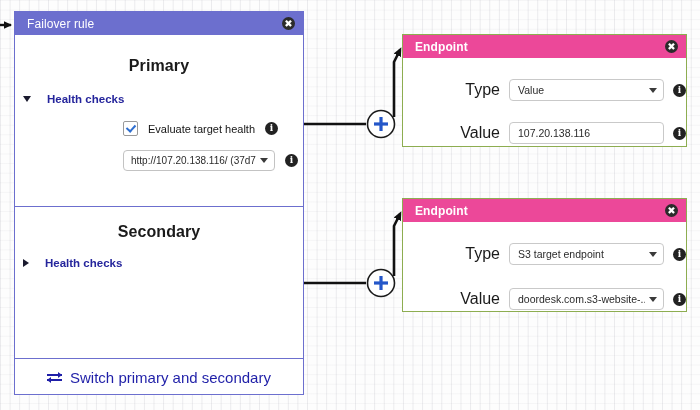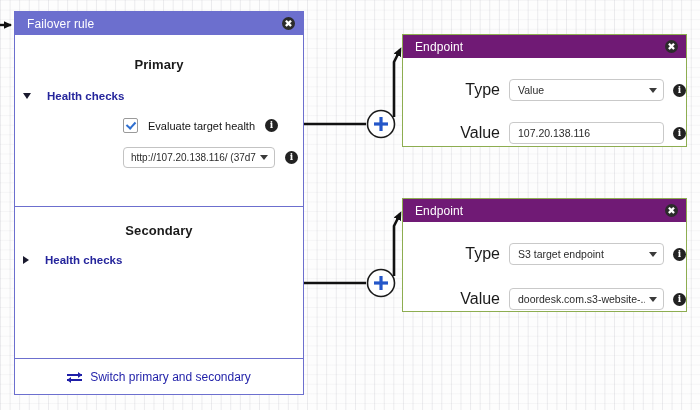--- a/index.html
+++ b/index.html
@@ -88,21 +88,21 @@
   #primary-section {
     height: 172px;
     border-bottom: 1px solid #6c6fce;
   }
   #secondary-section {
     height: 152px;
     border-bottom: 1px solid #6c6fce;
   }
   .section-label {
     text-align: center;
-    font-size: 13px;
+    font-size: 16px;
     color: #1a1a1a;
     font-weight: 700;
     padding-top: 22px;
     letter-spacing: .1px;
   }
   #secondary-section .section-label { padding-top: 16px; }
 
   .health-row {
     display: flex;
     align-items: center;
@@ -210,21 +210,21 @@
     margin-left: 4px;
   }
 
   #switch-footer {
     height: 36px;
     display: flex;
     align-items: center;
     justify-content: center;
     gap: 8px;
     color: #1f1fa8;
-    font-size: 12px;
+    font-size: 15px;
     cursor: pointer;
   }
   .swap-icon {
     display: inline-block;
     width: 15px; height: 11px;
     position: relative;
     flex: 0 0 auto;
   }
   .swap-icon .a, .swap-icon .b {
     position: absolute;
@@ -248,21 +248,22 @@
     border-bottom: 3px solid transparent;
     border-right: 4px solid #1f1fa8;
   }
 
   
   .endpoint {
     width: 285px;
     border: 1px solid #8dad50;
   }
   .endpoint .panel-header {
-    background: #701a75;
+    background: #ec4899;
+    font-weight: bold;
   }
   #endpoint-1 { left: 402px; top: 34px; height: 113px; }
   #endpoint-2 { left: 402px; top: 198px; height: 114px; }
 
   .ep-row {
     display: flex;
     align-items: center;
     gap: 9px;
     padding-left: 0;
   }

